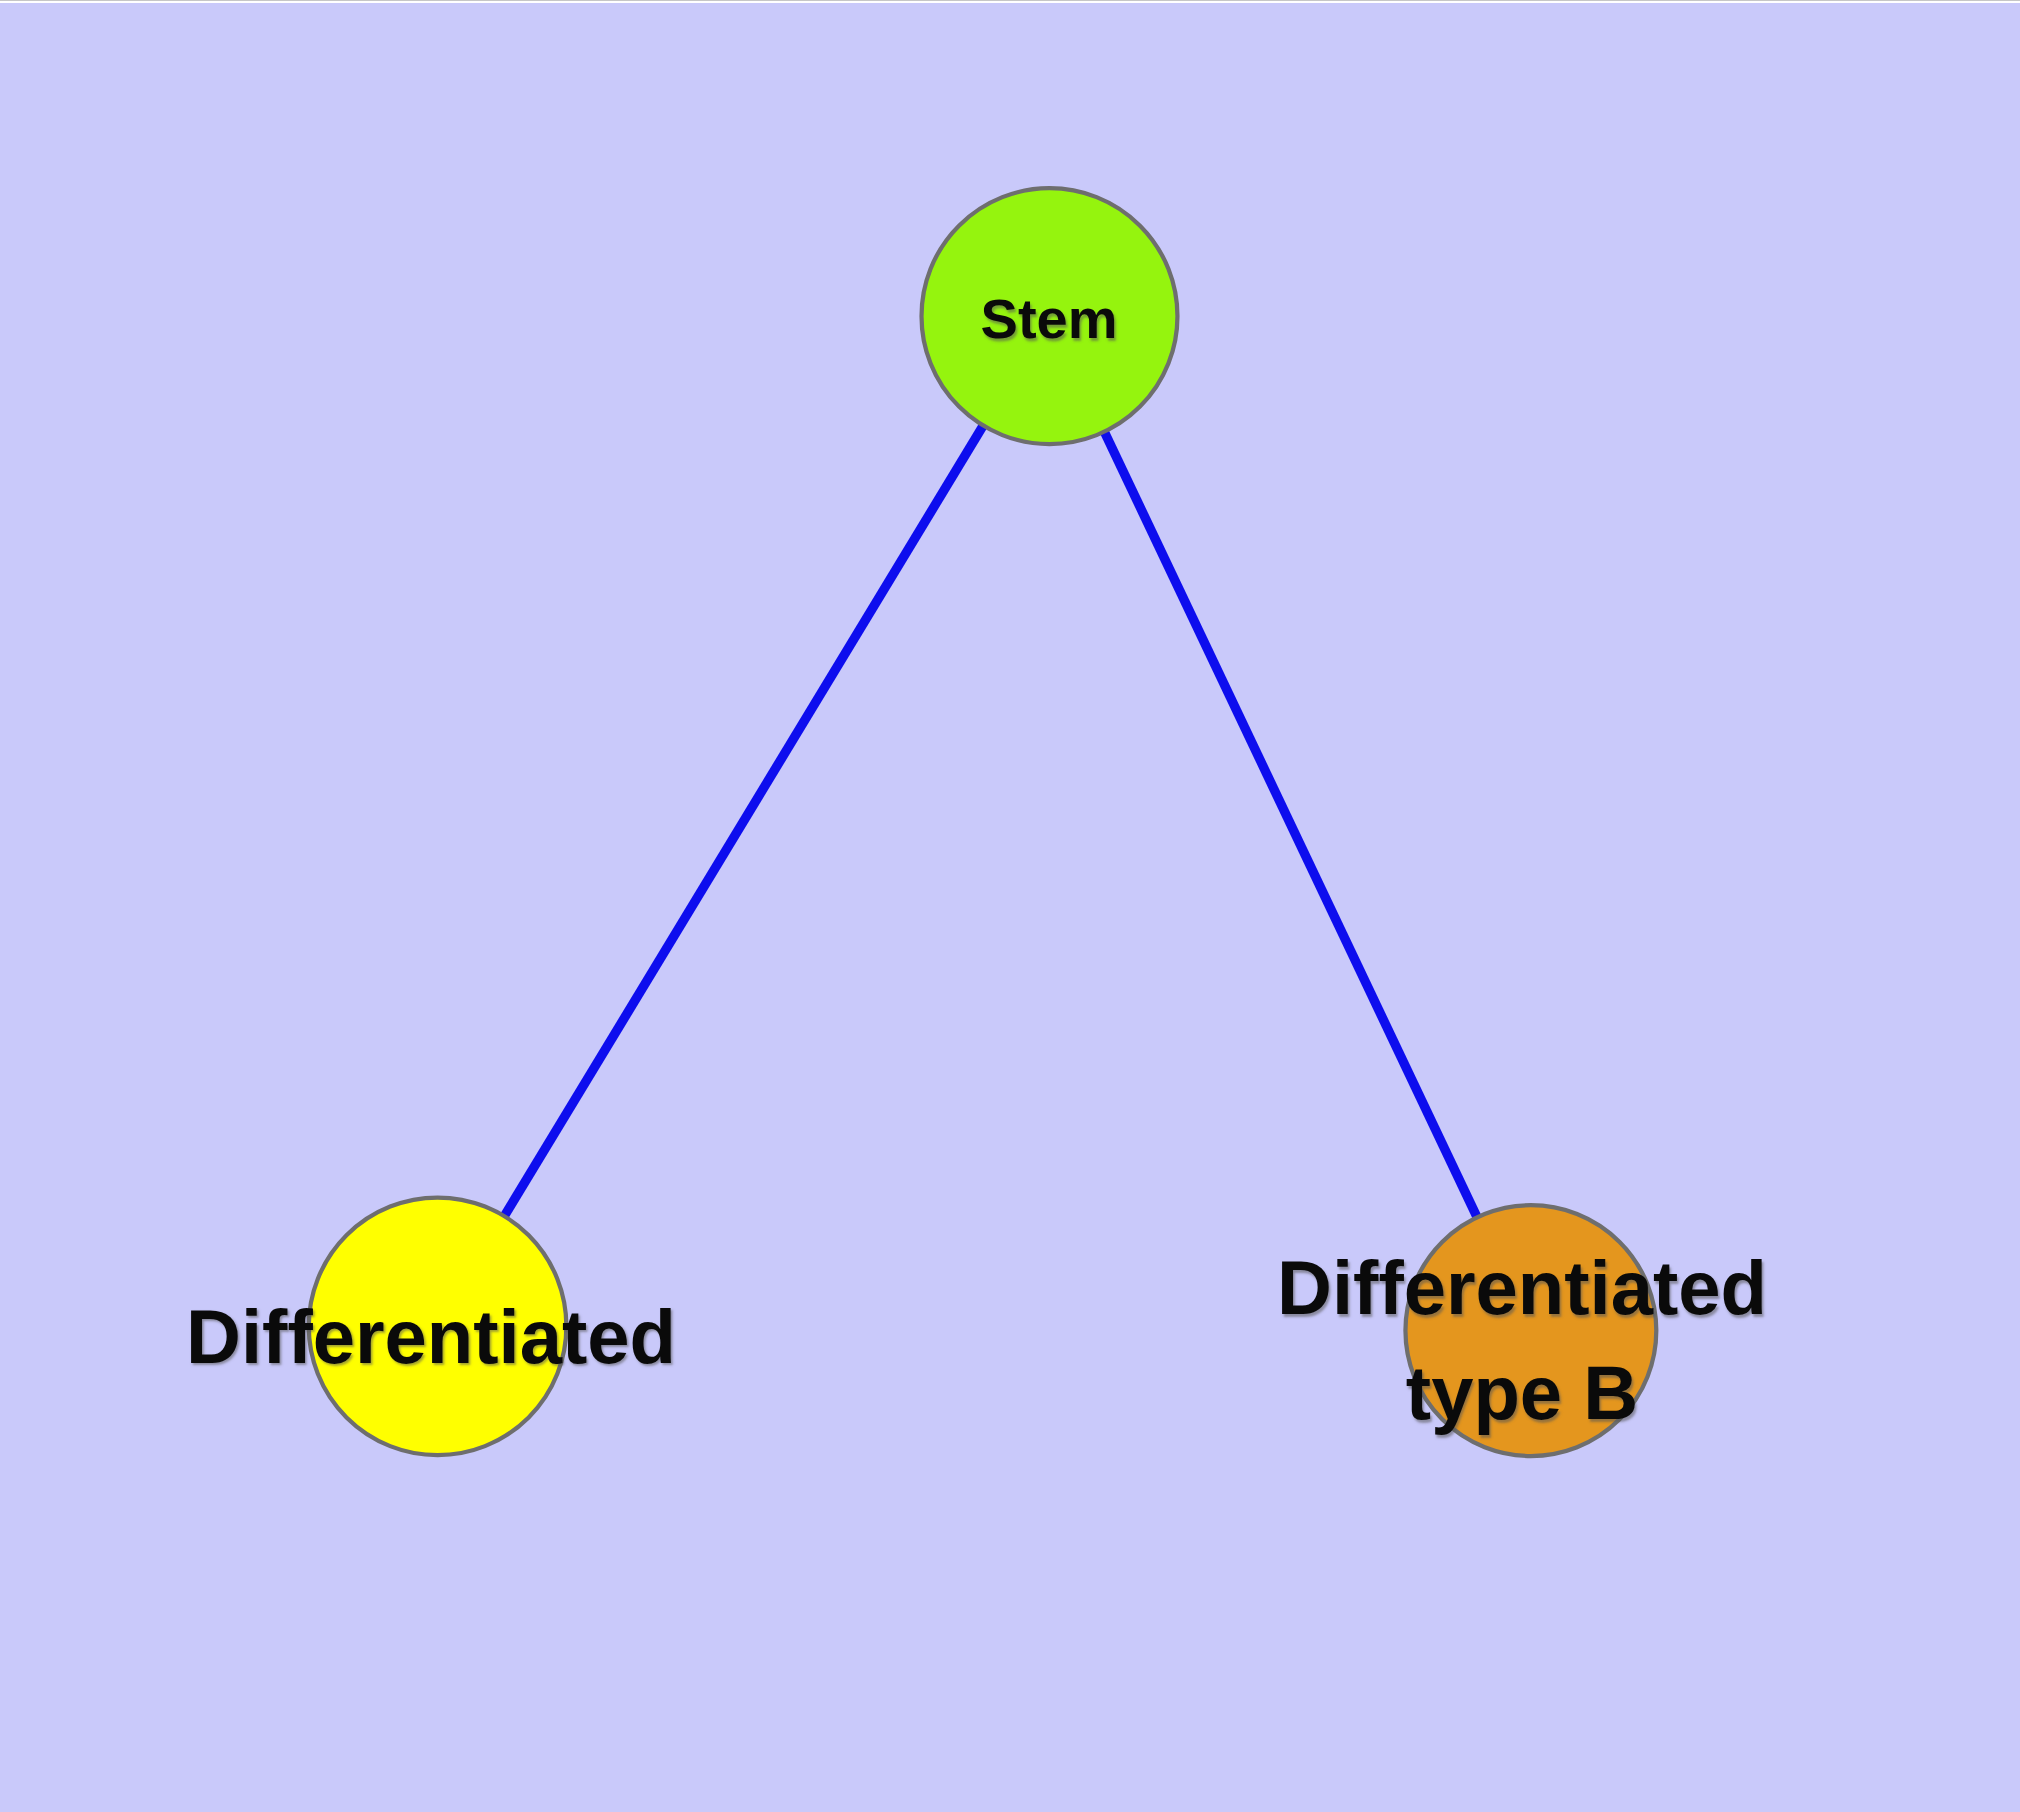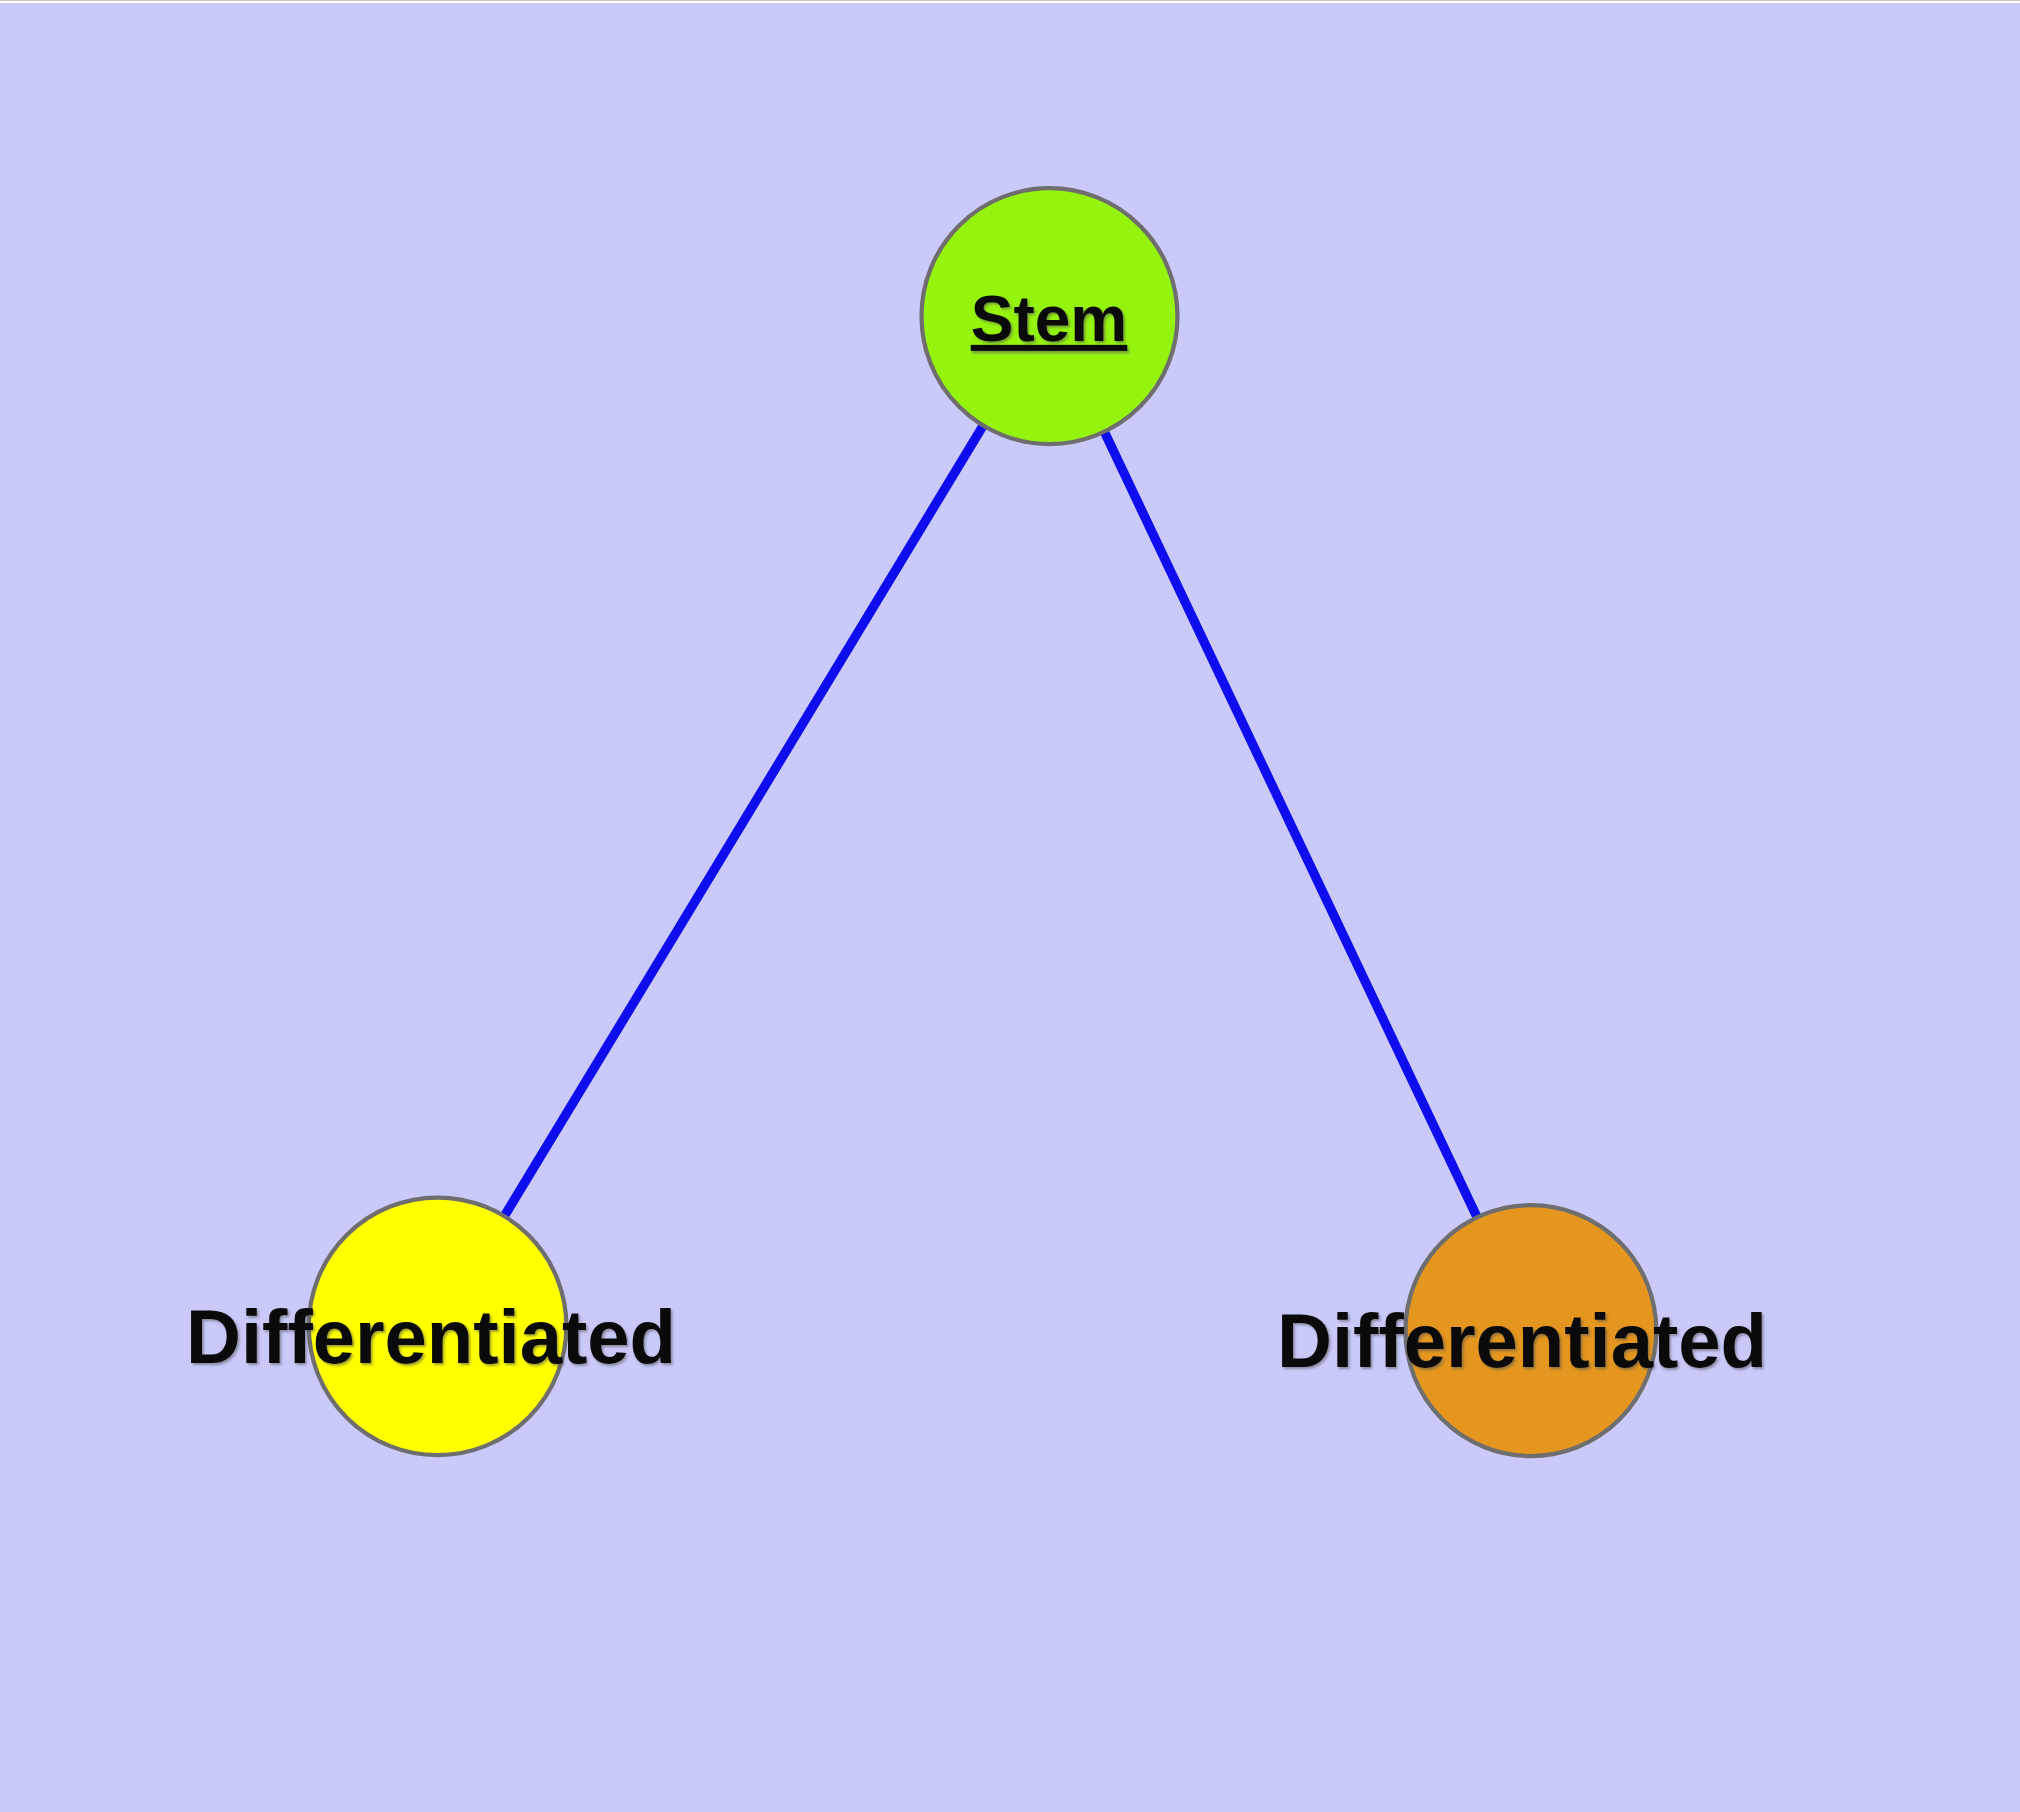--- a/index.html
+++ b/index.html
@@ -44,23 +44,24 @@
 <div id="diagram" style="width: 2021px; height: 1812px; background: rgb(201, 201, 250);">
   <svg id="graph-svg" xmlns="http://www.w3.org/2000/svg" viewBox="0 0 2384 2138">
       <line x1="1238" y1="373" x2="516" y2="1565" stroke="#0d0dee" stroke-width="11"></line>
       <line x1="1238" y1="373" x2="1806" y2="1570" stroke="#0d0dee" stroke-width="11"></line>
       <circle cx="1238" cy="373" r="151" fill="#95f40e" stroke="#6e6e6e" stroke-width="5"></circle>
       <circle cx="516" cy="1565" r="152" fill="#ffff00" stroke="#6e6e6e" stroke-width="5"></circle>
       <circle cx="1806" cy="1570" r="148" fill="#e4961e" stroke="#6e6e6e" stroke-width="5"></circle>
     </svg>
   <div id="top-strip" style="height: 3.4px; background: rgb(255, 255, 255);"></div>
 
-<div class="node-label" style="left: 1049px; top: 319px; font-size: 64px; color: rgb(10, 10, 10); text-decoration: underline;">
+<div class="node-label" style="left: 1049px; top: 319px; font-size: 56px; color: rgb(10, 10, 10);">
       <div>Stem</div>
     </div>
     <div class="node-label" style="left: 431px; top: 1337px; font-size: 76px; color: rgb(10, 10, 10);">
       <div>Differentiated</div>
     </div>
     <div class="node-label" style="left: 1522px; top: 1341px; font-size: 76px; color: rgb(10, 10, 10);">
       <div>Differentiated</div>
+      <div>type B</div>
     </div>
   </div>
 
 
 </body></html>

